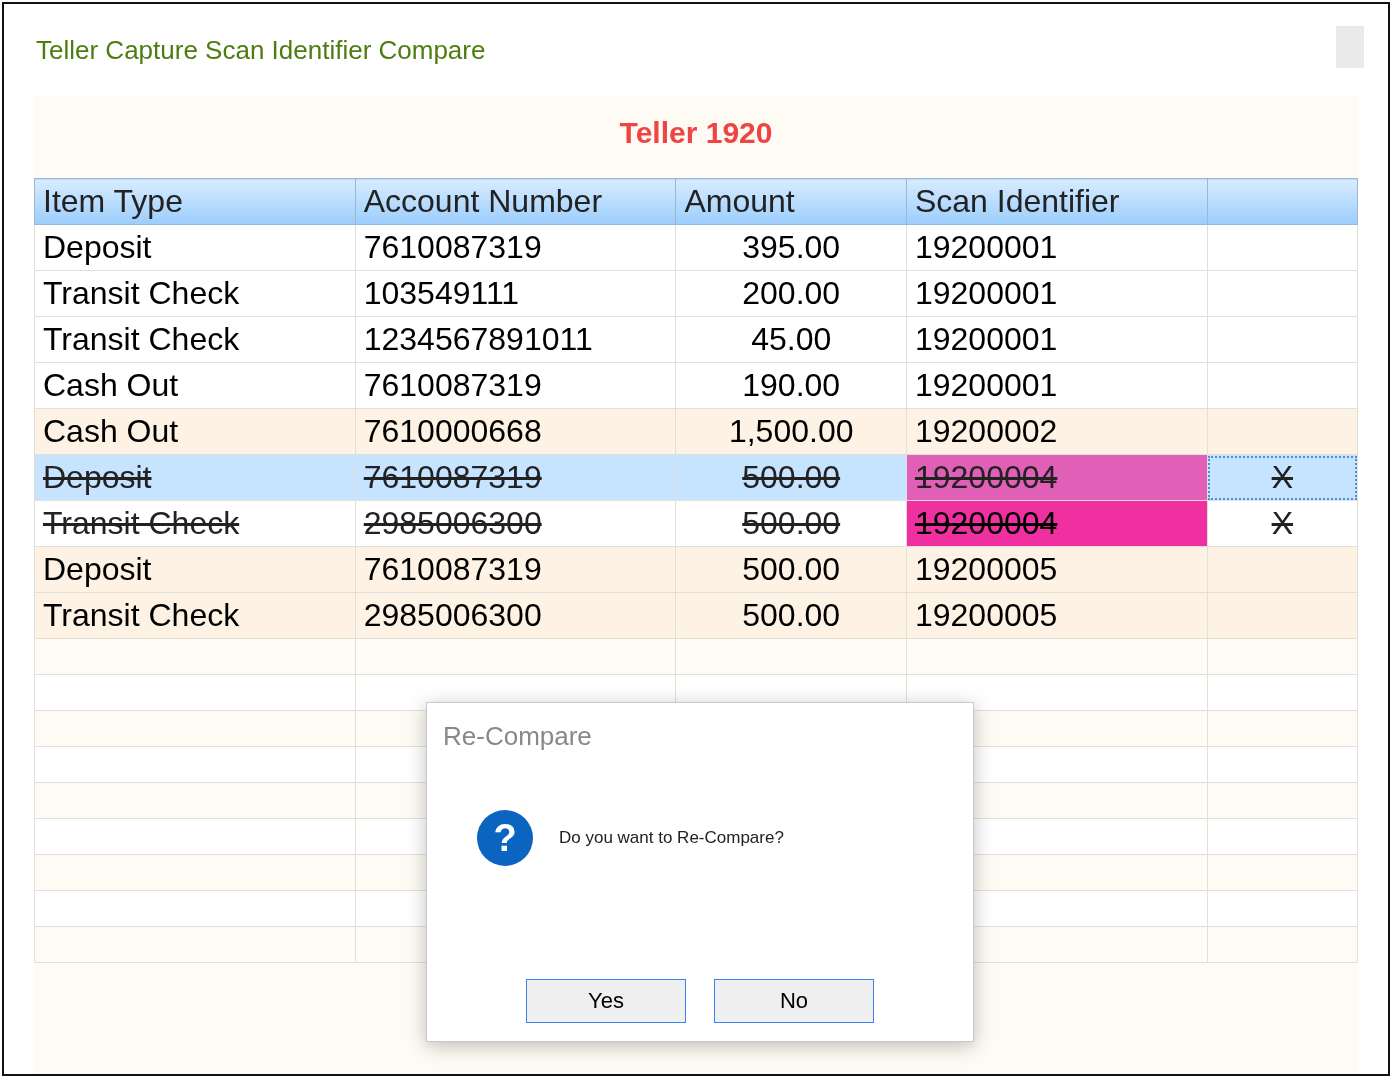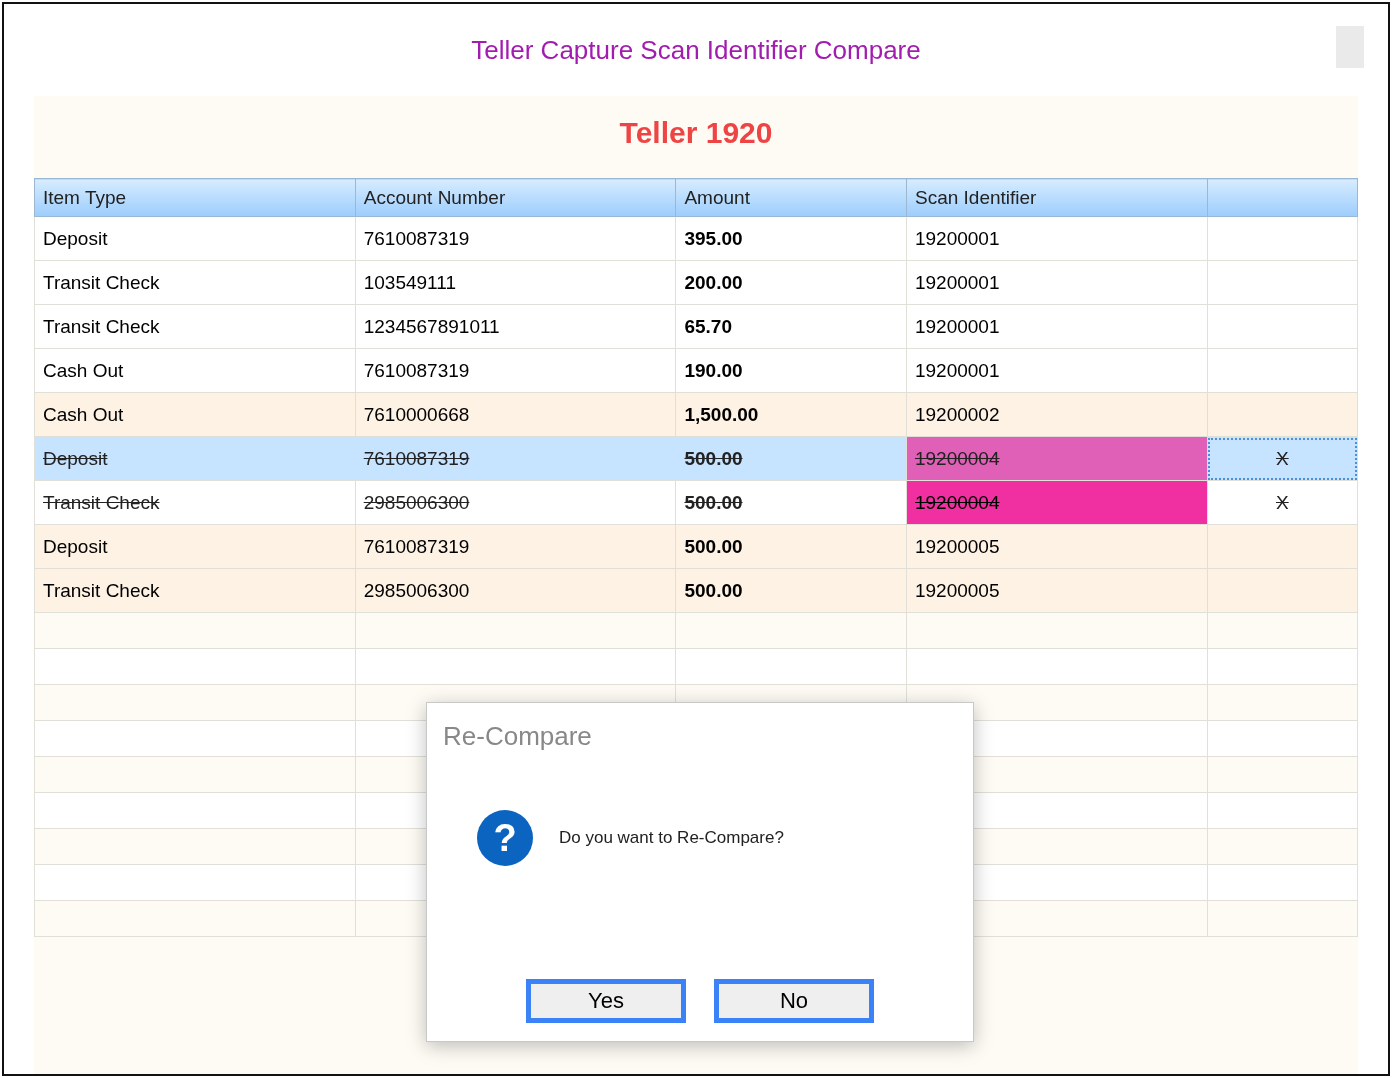--- a/index.html
+++ b/index.html
@@ -26,23 +26,22 @@
     right: 24px;
     bottom: 0;
     background: #fff;
   }
   .titlebar {
     height: 48px;
     display: flex;
     align-items: center;
     padding: 0 8px;
     font-size: 26px;
-    color: #a21caf;
+    color: #4d7c0f;
     position: relative;
-    justify-content: center;
   }
   .titlebar-right {
     position: absolute;
     right: 0;
     top: 0;
     width: 28px;
     height: 42px;
     background: #eaeaea;
   }
   .content {
@@ -57,21 +56,21 @@
     text-align: center;
     font-size: 30px;
     font-weight: 700;
     color: #ef4444;
     padding: 20px 0 28px 0;
     background: #fdfbf4;
   }
   table.grid {
     width: 100%;
     border-collapse: collapse;
-    font-size: 19px;
+    font-size: 32px;
     table-layout: fixed;
   }
   table.grid th {
     text-align: left;
     font-weight: 400;
     color: #222;
     padding: 4px 8px;
     height: 38px;
     background: linear-gradient(#d7ecff, #9ccdfc);
     border: 1px solid #9bb7d2;
@@ -83,21 +82,21 @@
     height: 44px;
     background: #fff;
     white-space: nowrap;
     overflow: hidden;
   }
   .col-item   { width: 320px; }
   .col-acct   { width: 320px; }
   .col-amount { width: 230px; text-align: right; }
   .col-scan   { width: 300px; }
   .col-action { width: 150px; text-align: center; }
-  td.amount { text-align: left; padding-right: 6px; font-weight: bold; }
+  td.amount { text-align: center; padding-right: 6px; }
   td.action { text-align: center; }
   tr.tan td { background: #fdf2e3; }
   tr.strike td { text-decoration: line-through; color: #222; }
   tr.sel td { background: #c6e3ff; }
   tr.sel td.scan-hl { background: #e060b8; }
   tr.sel td.action {
     background: #c6e3ff;
     outline: 2px dotted #4a90d9;
     outline-offset: -3px;
   }
@@ -150,21 +149,21 @@
     width: 100%;
     display: flex;
     justify-content: center;
     gap: 28px;
   }
   .modal-buttons button {
     width: 160px;
     height: 44px;
     font-size: 22px;
     background: #efefef;
-    border: 5px solid #3b82f6;
+    border: 1px solid #3b82f6;
     cursor: pointer;
   }
 </style>
 </head>
 <body>
 
 <div class="outer-border">
   <div class="window">
     <div class="titlebar">
       <span>Teller Capture Scan Identifier Compare</span>
@@ -202,21 +201,21 @@
             <tr class="">
               <td>Transit Check</td>
               <td>103549111</td>
               <td class="amount">200.00</td>
               <td>19200001</td>
               <td class="action"></td>
             </tr>
             <tr class="">
               <td>Transit Check</td>
               <td>1234567891011</td>
-              <td class="amount">65.70</td>
+              <td class="amount">45.00</td>
               <td>19200001</td>
               <td class="action"></td>
             </tr>
             <tr class="">
               <td>Cash Out</td>
               <td>7610087319</td>
               <td class="amount">190.00</td>
               <td>19200001</td>
               <td class="action"></td>
             </tr>

